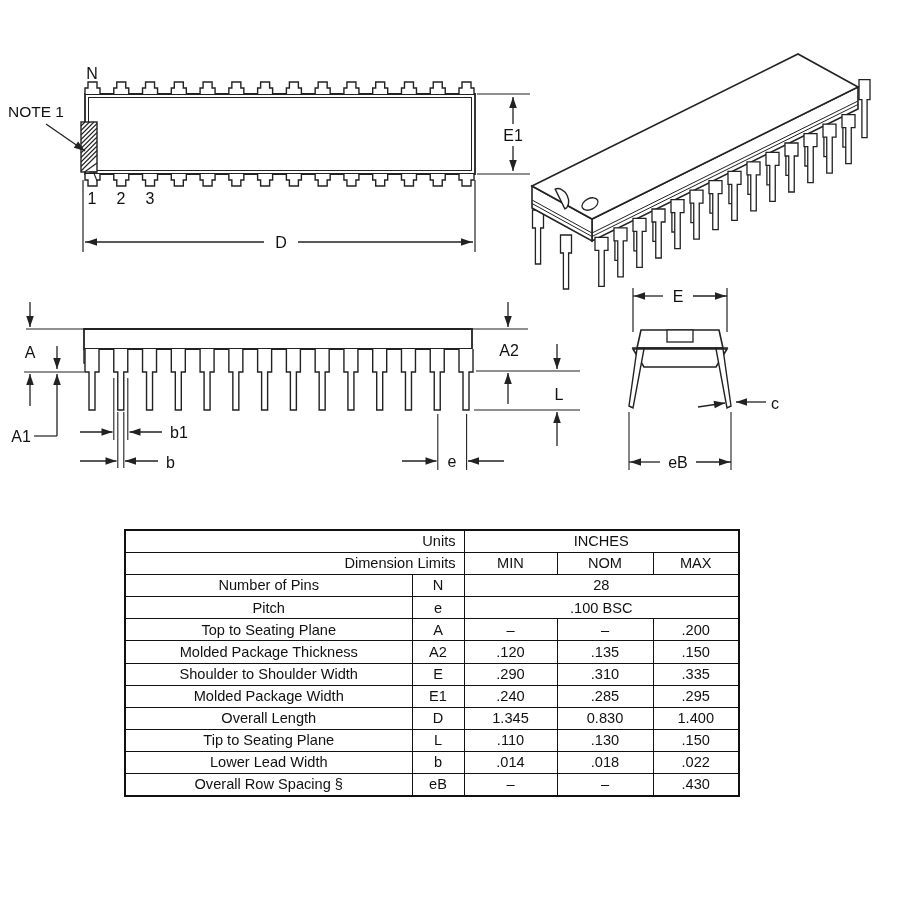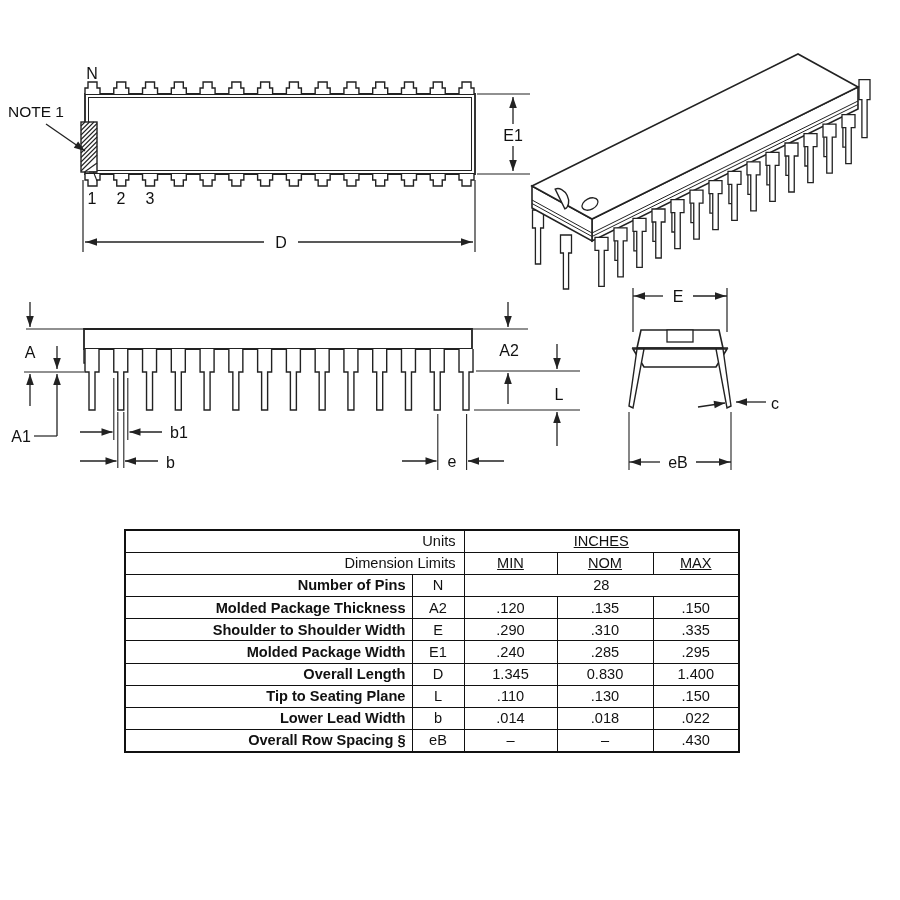--- a/index.html
+++ b/index.html
@@ -5,24 +5,24 @@
   html,body{margin:0;padding:0;background:#fff;}
   .page{position:relative;width:900px;height:900px;background:#ffffff;
         font-family:"Liberation Sans","DejaVu Sans",sans-serif;color:#111;overflow:hidden;}
   svg text{fill:#111;font-family:"Liberation Sans","DejaVu Sans",sans-serif;}
   .dimlbl{font-size:16px;}
   .notelbl{font-size:15.5px;}
   .dim-table{position:absolute;left:124px;top:529px;width:614px;border-collapse:collapse;
              table-layout:fixed;font-size:14.6px;color:#111;border:2px solid #111;}
   .dim-table td{border:1px solid #111;height:21.1px;padding:0 6px;line-height:1;
                 white-space:nowrap;overflow:hidden;}
-  .dim-table td.name{text-align:right;font-weight:bold;}
+  .dim-table td.name{text-align:center;}
   .dim-table td.sym,.dim-table td.val{text-align:center;padding:0;}
   .dim-table td.ra{text-align:right;padding-right:8px;}
-  .dim-table td.ca{text-align:center;text-decoration:underline;}
+  .dim-table td.ca{text-align:center;}
 </style>
 </head>
 <body>
 
 <div class="page">
 
   <svg width="900" height="520" viewBox="0 0 900 520">
 
     <g id="g-top">
         <path d="M85 94H475V174H85Z" fill="#fff" stroke="#222222" stroke-width="1.8"></path>
@@ -258,20 +258,32 @@
         <td class="ca">MAX</td>
       </tr>
     </thead>
     <tbody id="tbody">
         <tr>
           <td class="name">Number of Pins</td>
           <td class="sym">N</td>
           <td colspan="3" class="val">28</td>
         </tr>
         <tr>
+          <td class="name">Pitch</td>
+          <td class="sym">e</td>
+          <td colspan="3" class="val">.100 BSC</td>
+        </tr>
+        <tr>
+          <td class="name">Top to Seating Plane</td>
+          <td class="sym">A</td>
+          <td class="val">–</td>
+          <td class="val">–</td>
+          <td class="val">.200</td>
+        </tr>
+        <tr>
           <td class="name">Molded Package Thickness</td>
           <td class="sym">A2</td>
           <td class="val">.120</td>
           <td class="val">.135</td>
           <td class="val">.150</td>
         </tr>
         <tr>
           <td class="name">Shoulder to Shoulder Width</td>
           <td class="sym">E</td>
           <td class="val">.290</td>

